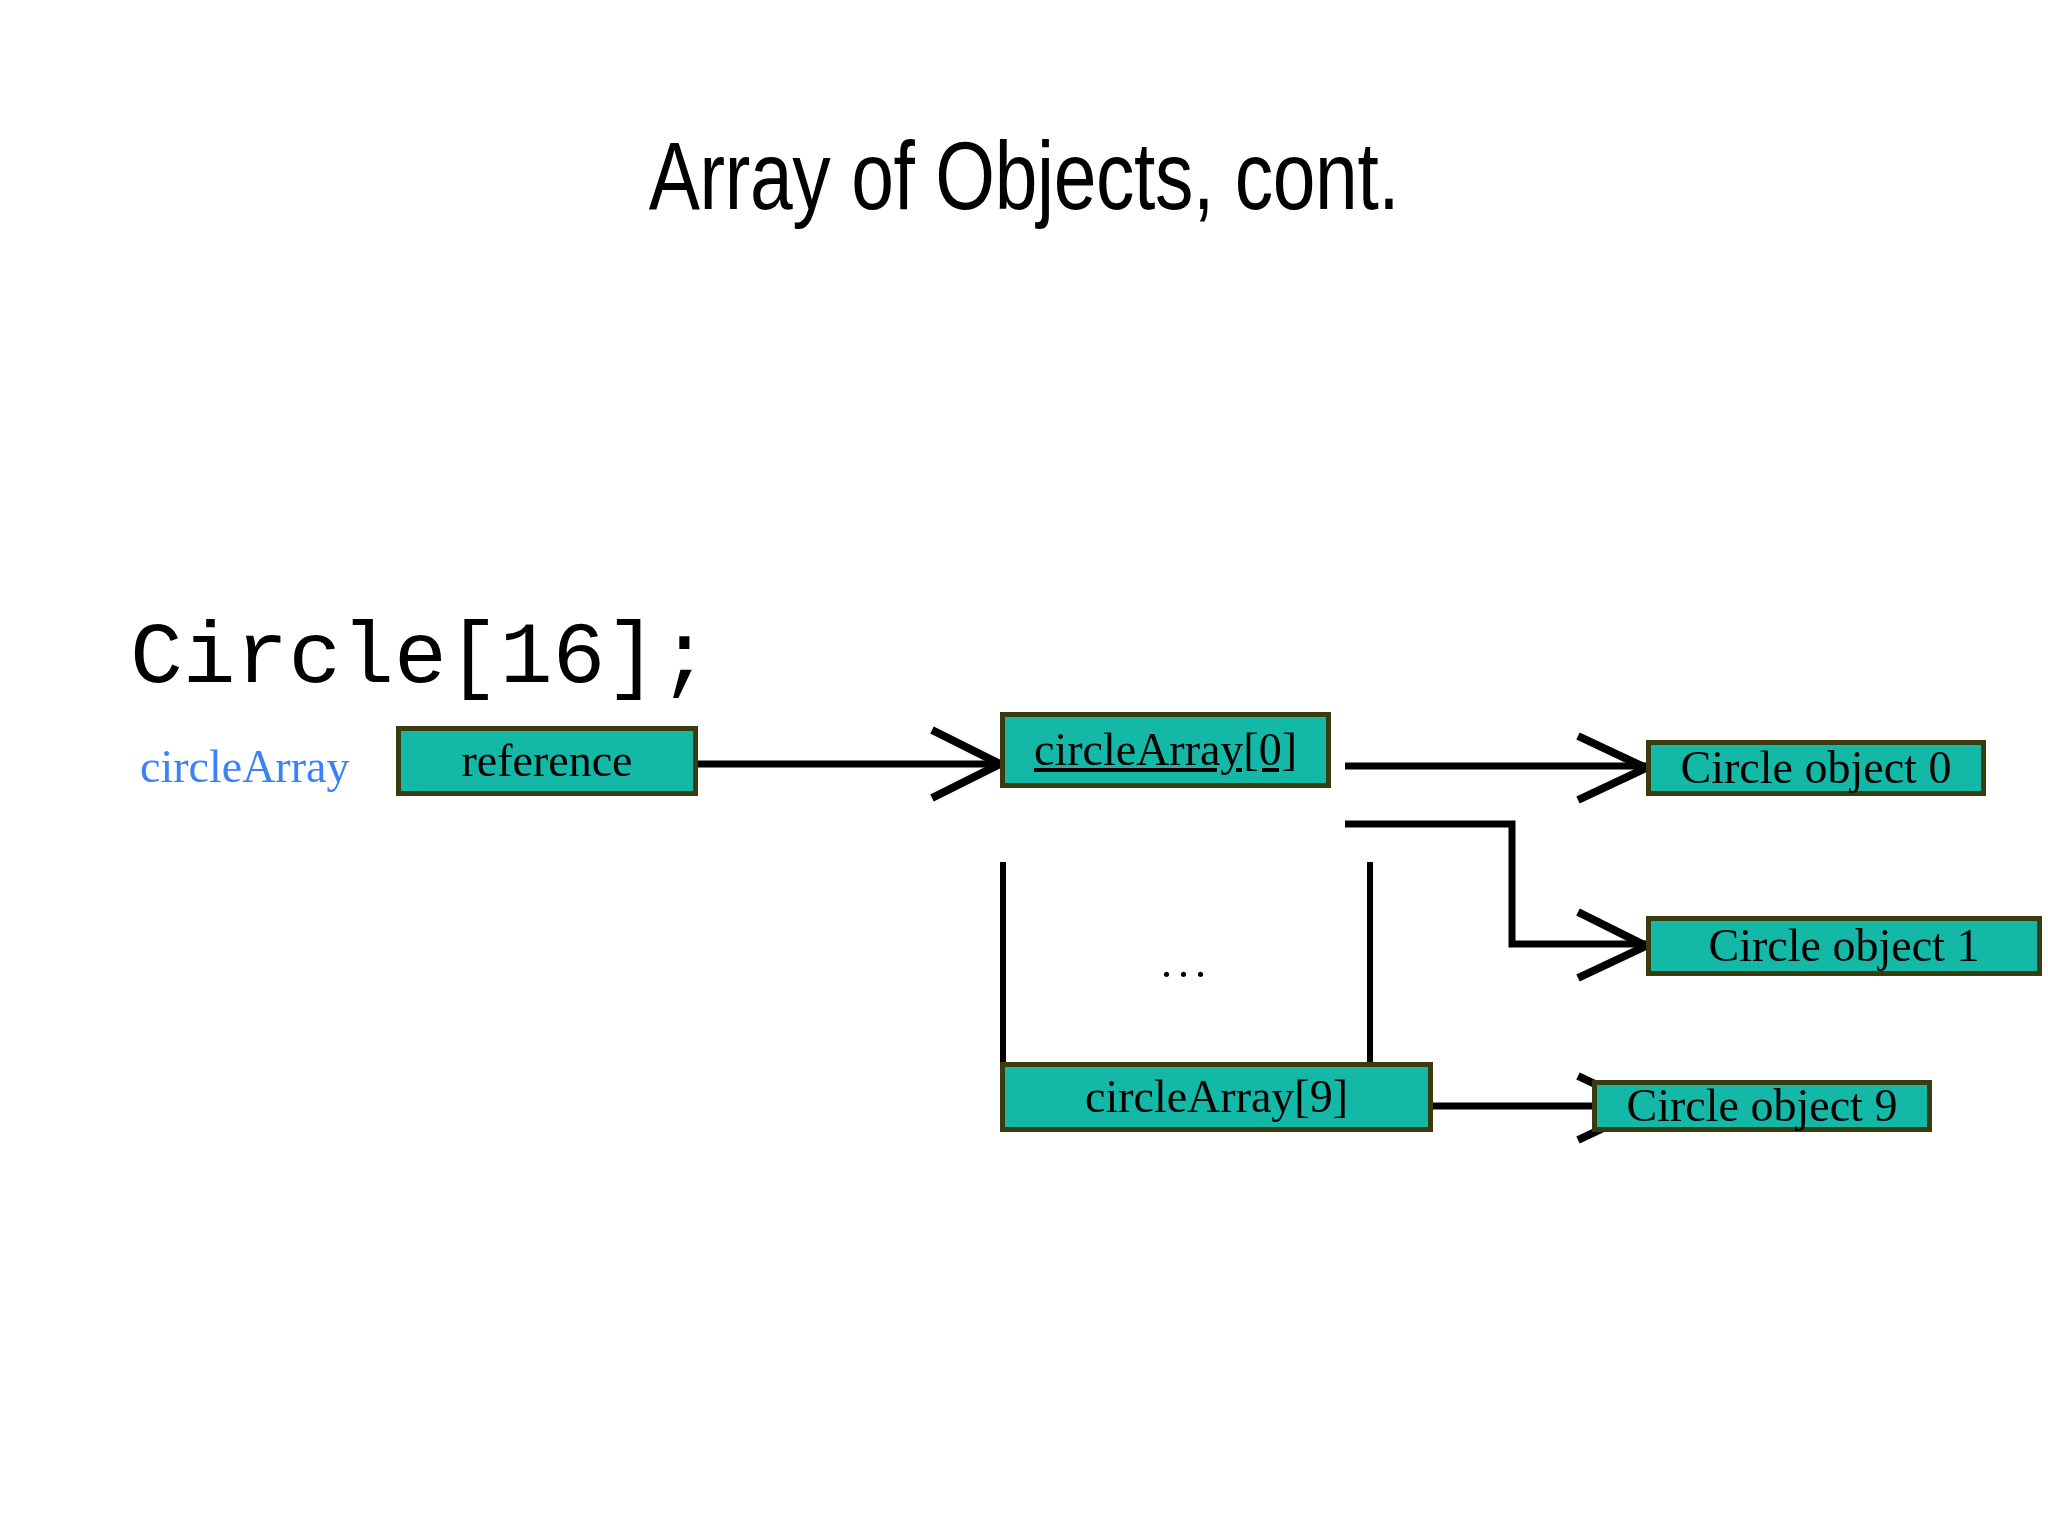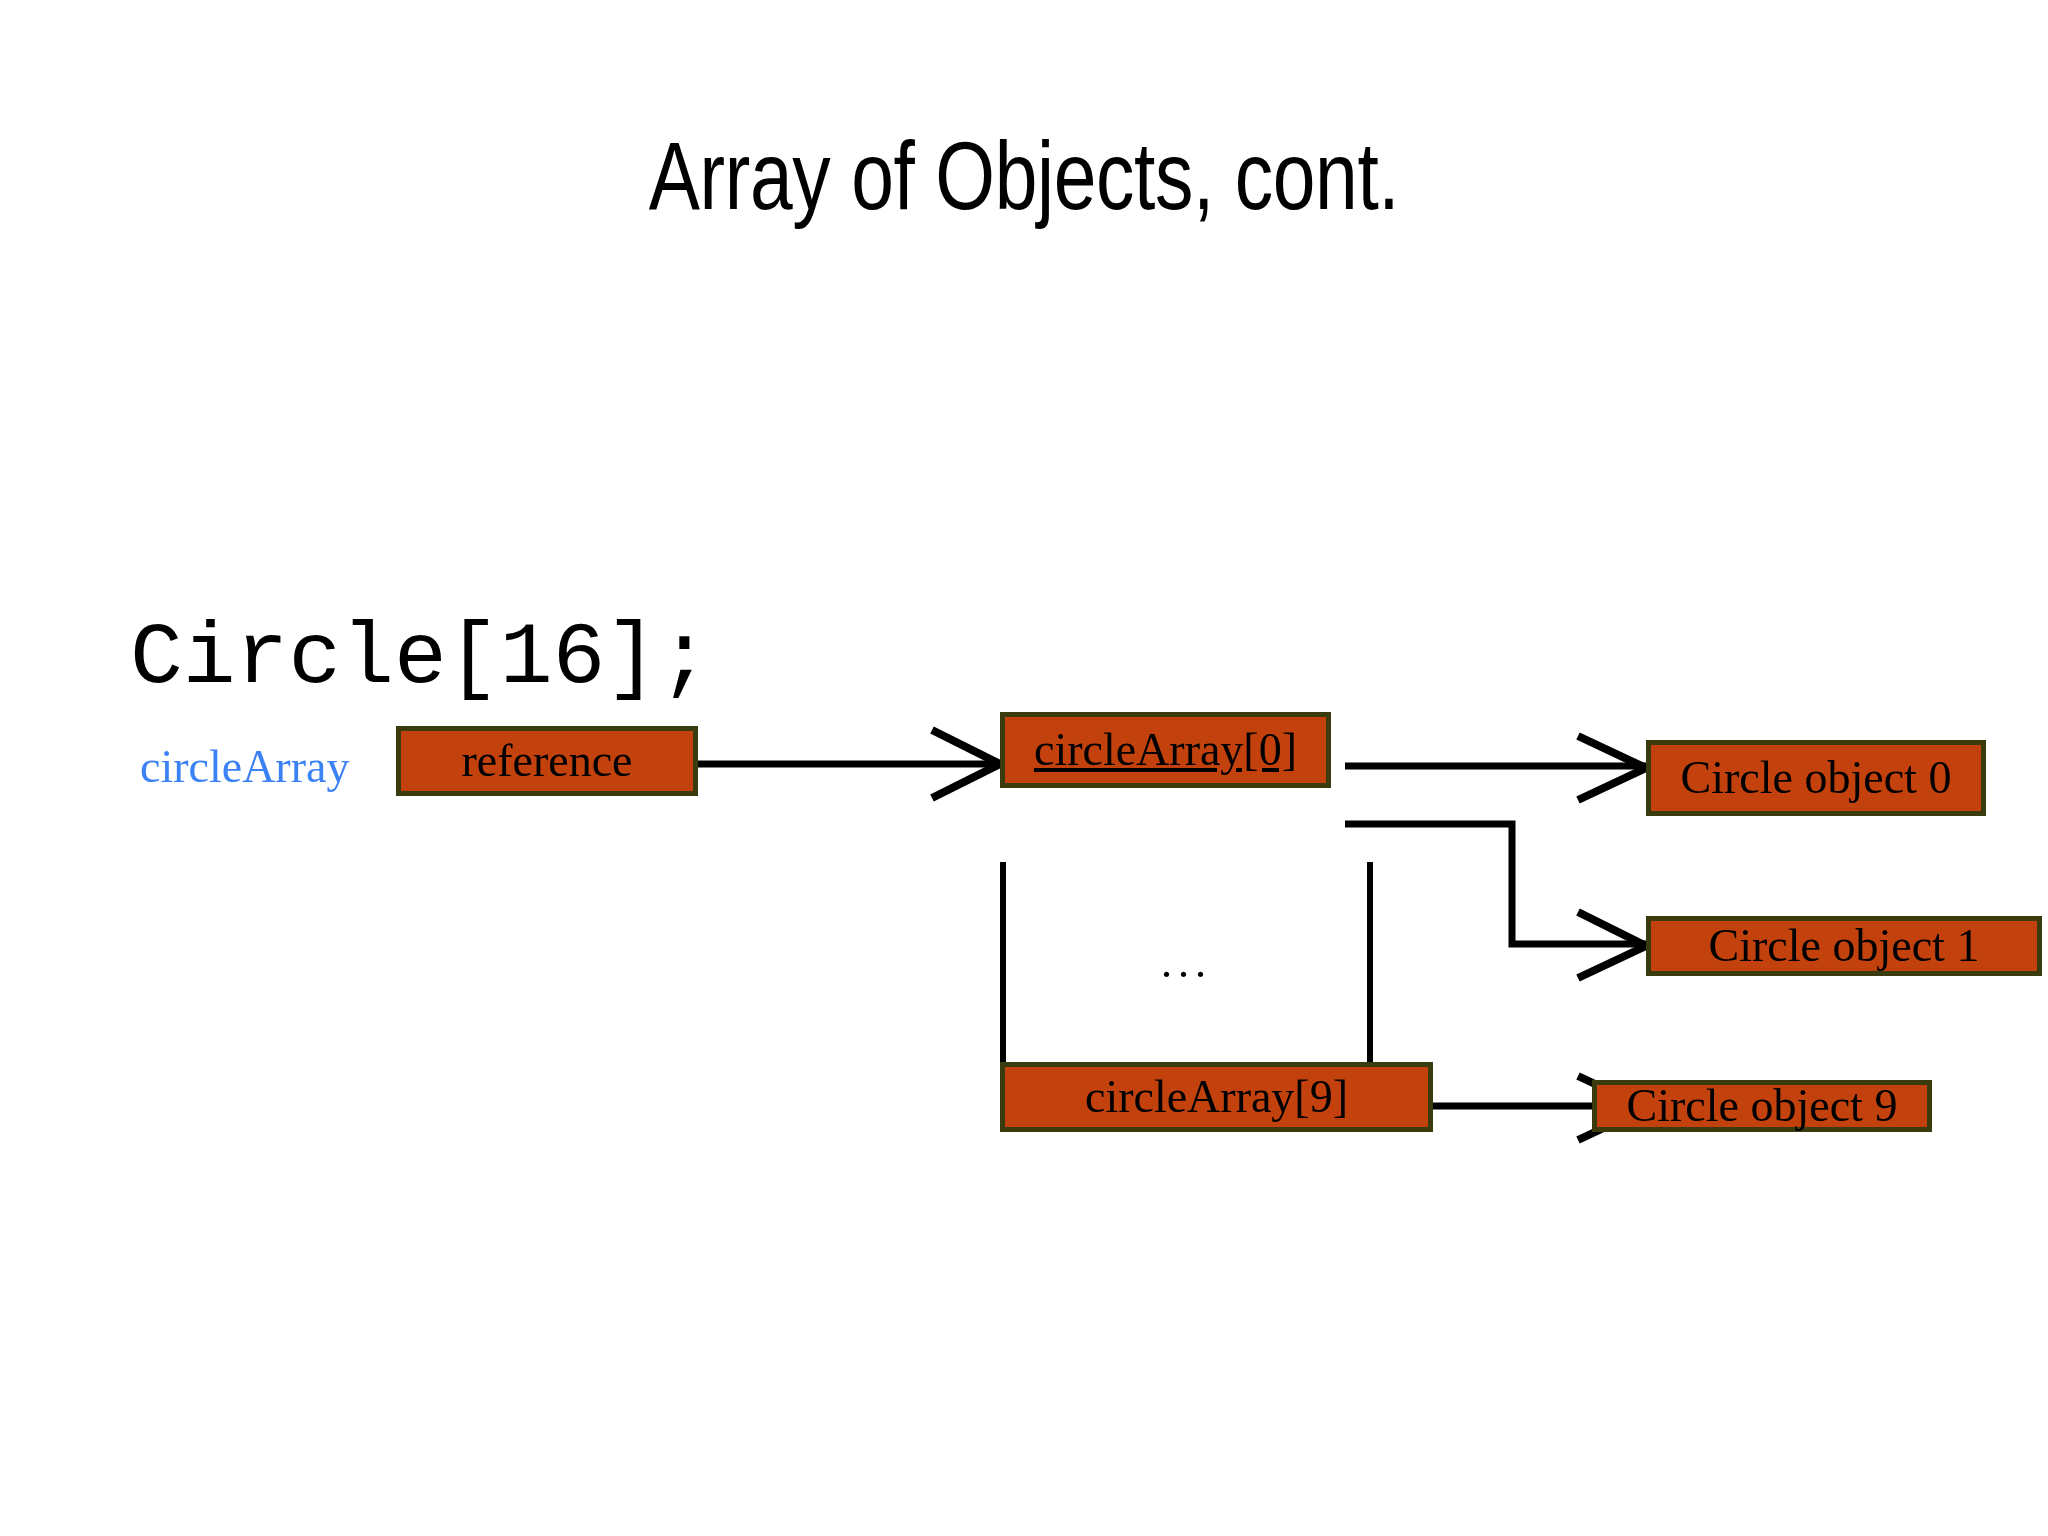--- a/index.html
+++ b/index.html
@@ -61,21 +61,21 @@
     top: 0;
     width: 2048px;
     height: 1536px;
     pointer-events: none;
   }
   #diagram > * { pointer-events: auto; }
 
   .dbox {
     position: absolute;
     box-sizing: border-box;
-    background: #c2410c;
+    background: #14b8a6;
     border: 5px solid #3b3b10;
     font-family: "Liberation Serif", "DejaVu Serif", serif;
     font-size: 46px;
     color: #000000;
     display: flex;
     align-items: center;
     justify-content: center;
     line-height: 1;
   }
 
@@ -149,21 +149,21 @@
     top: 1062px;
     width: 433px;
     height: 70px;
   }
 
   
   #obj-0 {
     left: 1646px;
     top: 740px;
     width: 340px;
-    height: 76px;
+    height: 56px;
   }
   #obj-1 {
     left: 1646px;
     top: 916px;
     width: 396px;
     height: 60px;
   }
   #obj-9 {
     left: 1592px;
     top: 1080px;

